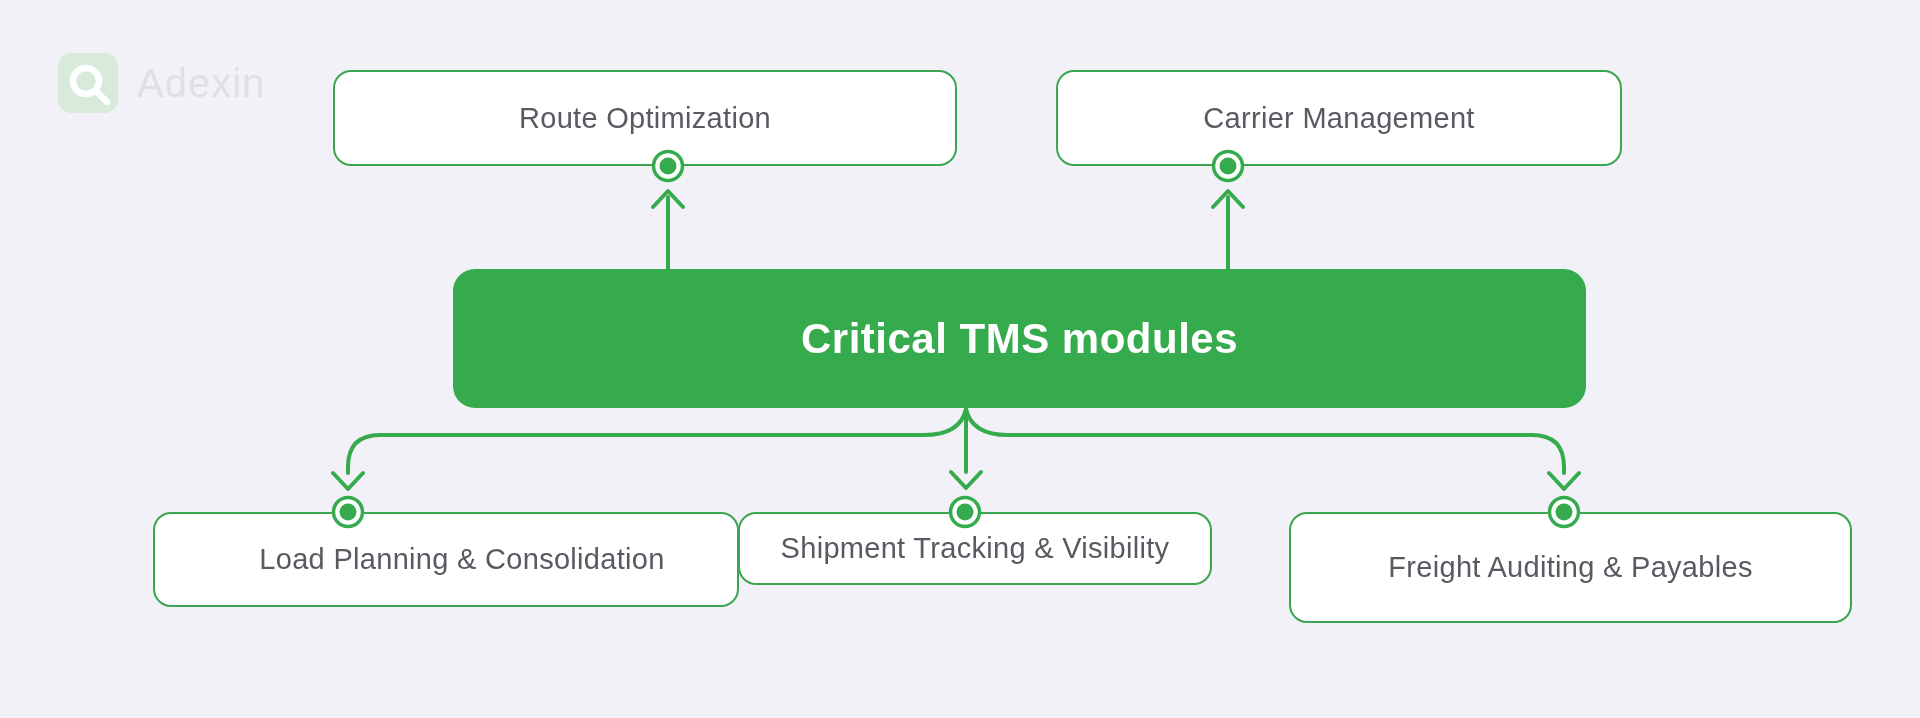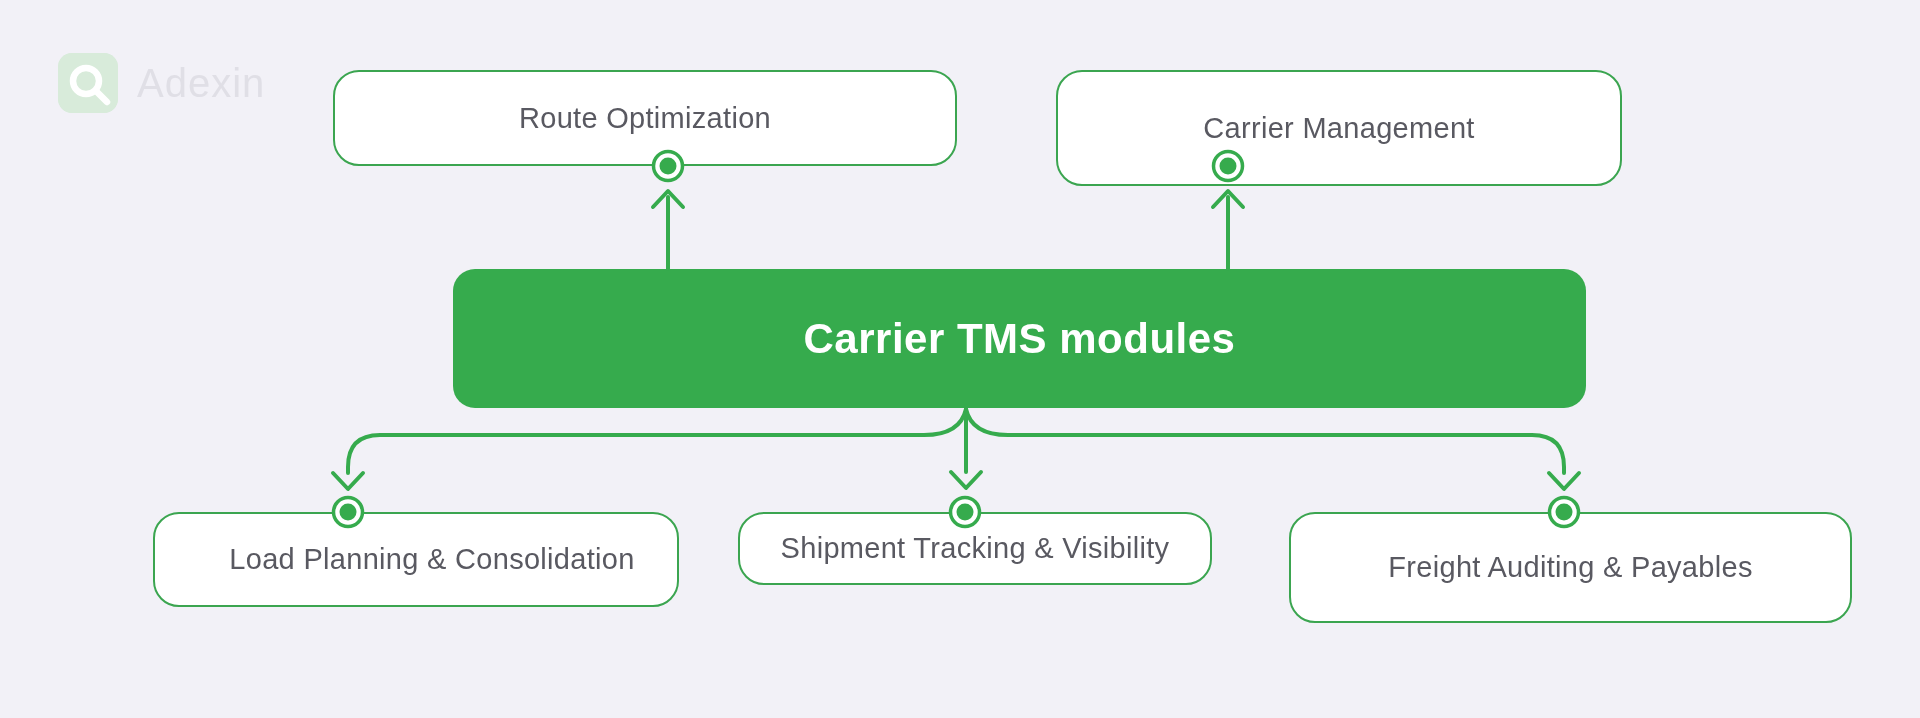--- a/index.html
+++ b/index.html
@@ -19,31 +19,31 @@
     margin-left:19px;
     font-size:40px;font-weight:500;letter-spacing:1px;
     color:#E0DFE6;
   }
 
   
   .node{
     position:absolute;
     background:#FFFFFF;
     border:2.5px solid #3BA550;
-    border-radius:26px;
+    border-radius:18px;
     display:flex;align-items:center;justify-content:center;
     color:#595961;
     font-size:29px;
     letter-spacing:0.3px;
     box-sizing:border-box;
     text-align:center;
   }
   .node-route   {left:333px;  top:70px;  width:624px; height:96px;}
-  .node-carrier {left:1056px; top:70px;  width:566px; height:116px;}
-  .node-load    {left:153px;  top:512px; width:526px; height:95px;padding-left:32px;}
+  .node-carrier {left:1056px; top:70px;  width:566px; height:96px;}
+  .node-load    {left:153px;  top:512px; width:586px; height:95px;padding-left:32px;}
   .node-ship    {left:738px;  top:512px; width:474px; height:73px;}
   .node-freight {left:1289px; top:512px; width:563px; height:111px;}
 
   .node-center{
     position:absolute;left:453px;top:269px;width:1133px;height:139px;
     background:#36AB4D;border-radius:22px;
     display:flex;align-items:center;justify-content:center;
     color:#FFFFFF;font-size:42px;font-weight:700;letter-spacing:0.5px;
     box-sizing:border-box;
   }
@@ -67,21 +67,21 @@
 
   <div class="node node-route">
     <span>Route Optimization</span>
   </div>
 
   <div class="node node-carrier">
     <span>Carrier Management</span>
   </div>
 
   <div class="node-center">
-    <span>Carrier TMS modules</span>
+    <span>Critical TMS modules</span>
   </div>
 
   <div class="node node-load">
     <span>Load Planning &amp; Consolidation</span>
   </div>
 
   <div class="node node-ship">
     <span>Shipment Tracking &amp; Visibility</span>
   </div>
 

